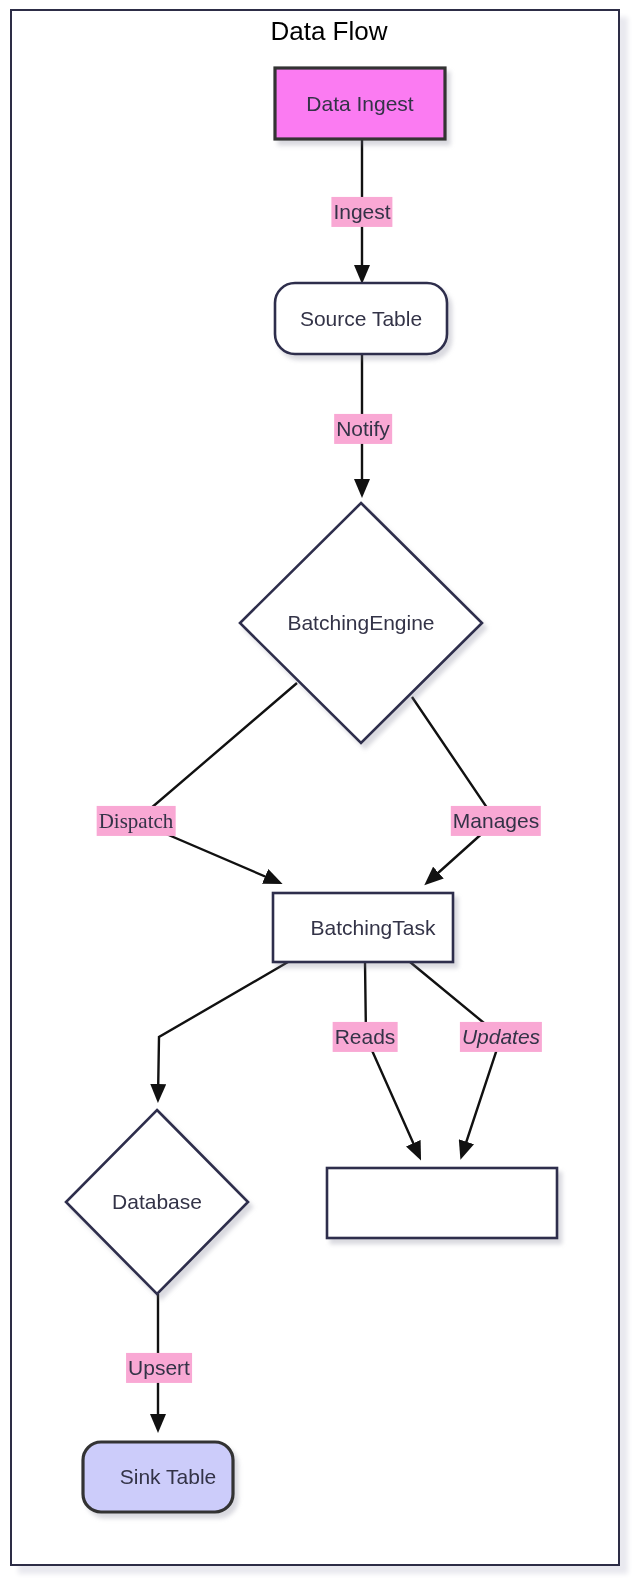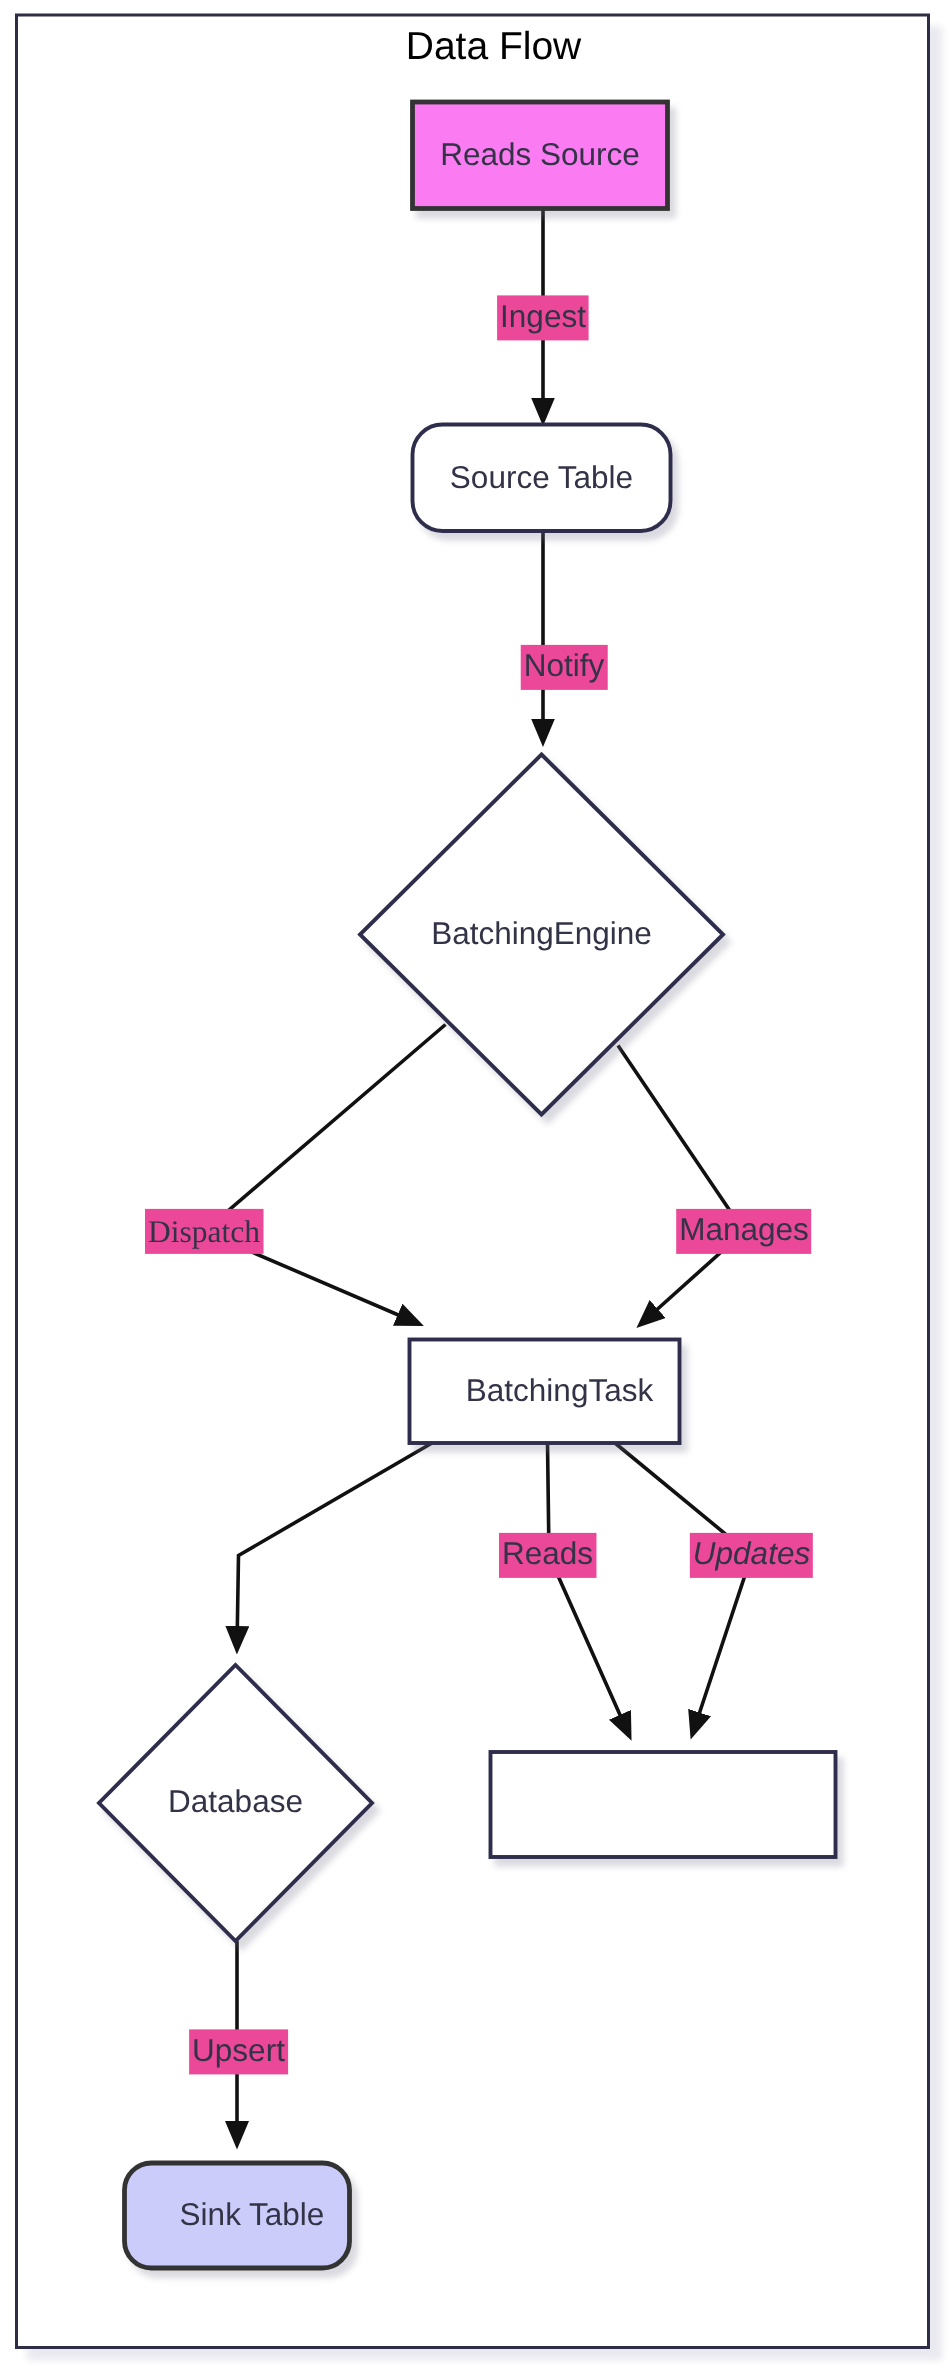--- a/index.html
+++ b/index.html
@@ -65,21 +65,21 @@
     font-size: 21px;
     color: #333347;
     white-space: nowrap;
   }
   .edge-label {
     position: absolute;
     transform: translate(-50%, -50%);
     font-size: 21px;
     line-height: 1.15;
     color: #333347;
-    background: #ec4899;
+    background: #f9a8d4;
     padding: 3px 2px;
     white-space: nowrap;
   }
 </style>
 </head>
 <body>
 
 <div class="canvas">
   <div class="frame"></div>
 
@@ -103,27 +103,27 @@
 
     <rect class="shape-strong" x="275" y="68" width="170" height="71" fill="#fb7bf2"></rect>
     <rect class="shape" x="275" y="283" width="172" height="71" rx="20" ry="20" fill="#ffffff"></rect>
     <polygon class="shape" points="361,503 482,623 361,743 240,623" fill="#ffffff"></polygon>
     <rect class="shape" x="273" y="893" width="180" height="69" fill="#ffffff"></rect>
     <polygon class="shape" points="157,1110 248,1202 157,1294 66,1202" fill="#ffffff"></polygon>
     <rect class="shape" x="327" y="1168" width="230" height="70" fill="#ffffff"></rect>
     <rect class="shape-strong" x="83" y="1442" width="150" height="70" rx="18" ry="18" fill="#ccccfa"></rect>
   </svg>
 
-  <div class="node-label" style="left:360px; top:104px;">Reads Source</div>
+  <div class="node-label" style="left:360px; top:104px;">Data Ingest</div>
   <div class="node-label" style="left:361px; top:319px;">Source Table</div>
   <div class="node-label" style="left:361px; top:623px;">BatchingEngine</div>
   <div class="node-label" style="left:373px; top:928px;">BatchingTask</div>
   <div class="node-label" style="left:157px; top:1202px;">Database</div>
   <div class="node-label" style="left:168px; top:1477px;">Sink Table</div>
 
   <div class="edge-label" style="left:362px; top:212px;">Ingest</div>
-  <div class="edge-label" style="left:376px; top:429px;margin-top:16px;">Notify</div>
+  <div class="edge-label" style="left:363px; top:429px;">Notify</div>
   <div class="edge-label" style="left:136px; top:821px;font-family:Liberation Serif, serif;">Dispatch</div>
   <div class="edge-label" style="left:496px; top:821px;">Manages</div>
   <div class="edge-label" style="left:365px; top:1037px;">Reads</div>
   <div class="edge-label" style="left:501px; top:1037px;font-style:italic;">Updates</div>
   <div class="edge-label" style="left:159px; top:1368px;">Upsert</div>
 </div>
 
 </body></html>

